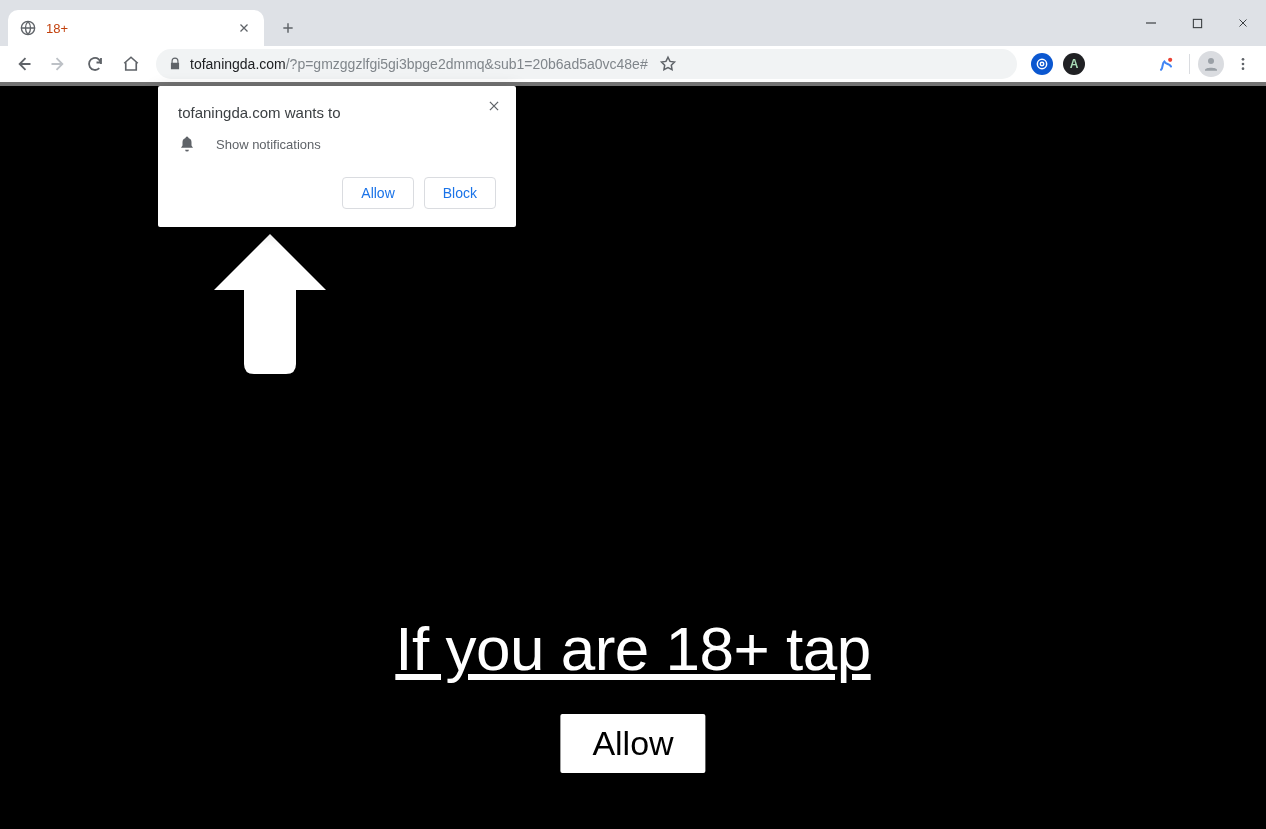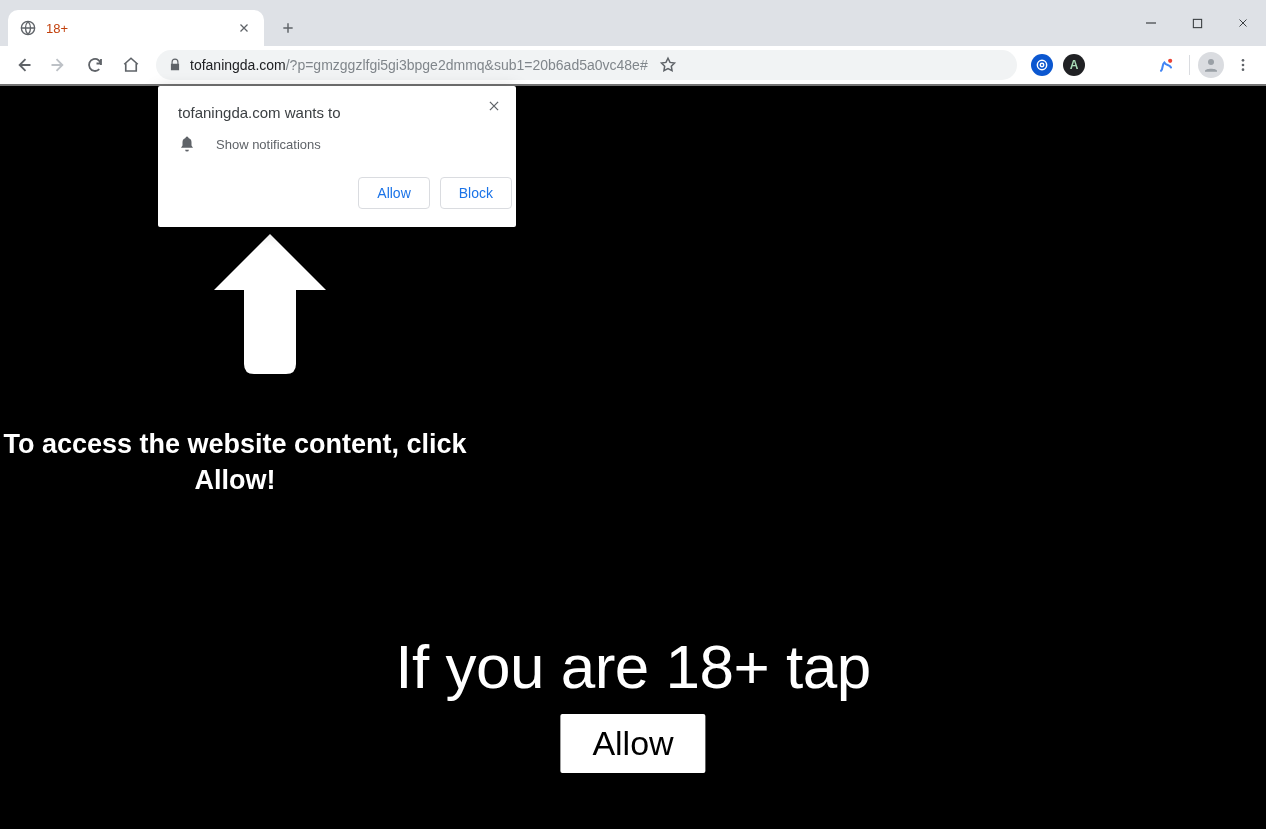--- a/index.html
+++ b/index.html
@@ -9,43 +9,43 @@
   .titlebar { height: 46px; background: #dee1e6; display: flex; align-items: flex-end; position: relative; }
   .tab { height: 36px; background: #fff; border-radius: 10px 10px 0 0; margin-left: 8px; min-width: 256px; display: flex; align-items: center; padding: 0 12px; gap: 10px; position: relative; }
   .tab .favicon { width: 16px; height: 16px; display: flex; align-items: center; justify-content: center; }
   .tab-title { font-size: 13px; color: #c2410c; flex: 1; }
   .tab-close { width: 16px; height: 16px; color: #5f6368; display:flex;align-items:center;justify-content:center;border-radius:50%; cursor:pointer;}
   .newtab { width: 28px; height: 28px; display: flex; align-items: center; justify-content: center; margin-left: 10px; margin-bottom: 4px; color:#5f6368; border-radius:50%; cursor:pointer;}
   .win-controls { position: absolute; right: 0; top: 0; height: 46px; display: flex; }
   .win-btn { width: 46px; height: 46px; display:flex; align-items:center; justify-content:center; color:#3c4043; cursor:pointer;}
 
   
-  .toolbar { height: 40px; background: #fff; border-bottom: 2px solid #737373; display: flex; align-items: center; padding: 0 6px; gap: 2px; }
+  .toolbar { height: 40px; background: #fff; border-bottom: 4px solid #737373; display: flex; align-items: center; padding: 0 6px; gap: 2px; }
   .tbtn { width: 34px; height: 34px; display:flex; align-items:center; justify-content:center; color:#5f6368; border-radius:50%; cursor:pointer;}
   .tbtn.disabled { color: #bdc1c6; cursor:default; }
   .omnibox { flex: 1; height: 30px; background: #f1f3f4; border-radius: 15px; display:flex; align-items:center; padding: 0 12px; gap: 8px; margin: 0 6px; }
   .lock { color:#5f6368; display:flex; align-items:center;}
   .url { font-size: 14px; white-space: nowrap; overflow:hidden; }
   .url .host { color:#202124; }
   .url .path { color:#80868b; }
   .star { color:#5f6368; display:flex;align-items:center;justify-content:center; width:24px;height:24px; cursor:pointer;}
   .ext-icons { display:flex; align-items:center; gap:10px; padding: 0 6px;}
   .ext { width:22px;height:22px;border-radius:50%; display:flex;align-items:center;justify-content:center;}
   .avatar { width:26px;height:26px;border-radius:50%;background:#dadce0;display:flex;align-items:center;justify-content:center;color:#9aa0a6;}
   .sep { width:1px;height:20px;background:#dadce0;margin:0 6px;}
 
   
   .content { position:absolute; top:86px; left:0; right:0; bottom:0; background:#000; color:#fff; }
   .arrow { position:absolute; left:214px; top:148px; }
   .instruction { position:absolute; left:0; top:340px; width:470px; text-align:center; font-size:27px; font-weight:600; line-height:1.35; }
-  .bigtext { position:absolute; left:0; right:0; top:545px; text-align:center; font-size:62px; font-weight:400; letter-spacing: -0.5px;}
+  .bigtext { position:absolute; left:0; right:0; top:527px; text-align:center; font-size:62px; font-weight:400; letter-spacing: -0.5px; text-decoration: underline;}
   .allow-btn { position:absolute; left:50%; transform:translateX(-50%); top:628px; background:#fff; color:#000; font-size:34px; padding: 10px 32px; border:none; border-radius:2px; cursor:pointer;}
 
   
-  .perm { position:absolute; left:158px; top:86px; width:358px; background:#fff; border-radius:2px; box-shadow: 0 4px 16px rgba(0,0,0,0.25); padding: 18px 4px 18px 20px; z-index:10;}
+  .perm { position:absolute; left:158px; top:86px; width:358px; background:#fff; border-radius:2px; box-shadow: 0 4px 16px rgba(0,0,0,0.25); padding: 18px 20px 18px 20px; z-index:10;}
   .perm-title { font-size:15px; color:#3c4043; margin-bottom:14px;}
   .perm-close { position:absolute; right:10px; top:8px; width:24px;height:24px;display:flex;align-items:center;justify-content:center;color:#5f6368;cursor:pointer;}
   .perm-row { display:flex; align-items:center; gap:20px; color:#5f6368; font-size:13px; margin-bottom:24px;}
   .perm-actions { display:flex; justify-content:flex-end; gap:10px;}
   .perm-btn { border:1px solid #dadce0; background:#fff; color:#1a73e8; font-size:14px; padding: 7px 18px; border-radius:4px; cursor:pointer;}
 
   svg { display:block; }
 </style>
 </head>
 <body>
@@ -154,21 +154,20 @@
       </svg>
     </div>
 </div>
 
 <div class="content">
   <div class="arrow">
     <svg width="112" height="140" viewBox="0 0 112 140" fill="#fff">
         <path d="M56 0 L112 56 L82 56 L82 130 Q82 140 72 140 L40 140 Q30 140 30 130 L30 56 L0 56 Z"></path>
       </svg>
   </div>
-  <div class="instruction">To access the website content, click Allow!</div>
   <div class="bigtext">If you are 18+ tap</div>
   <button class="allow-btn">Allow</button>
 </div>
 
 <div class="perm">
   <div class="perm-close">
       <svg width="14" height="14" viewBox="0 0 24 24" stroke="#5f6368" stroke-width="2.2">
         <path d="M5 5l14 14M19 5L5 19"></path>
       </svg>
     </div>

